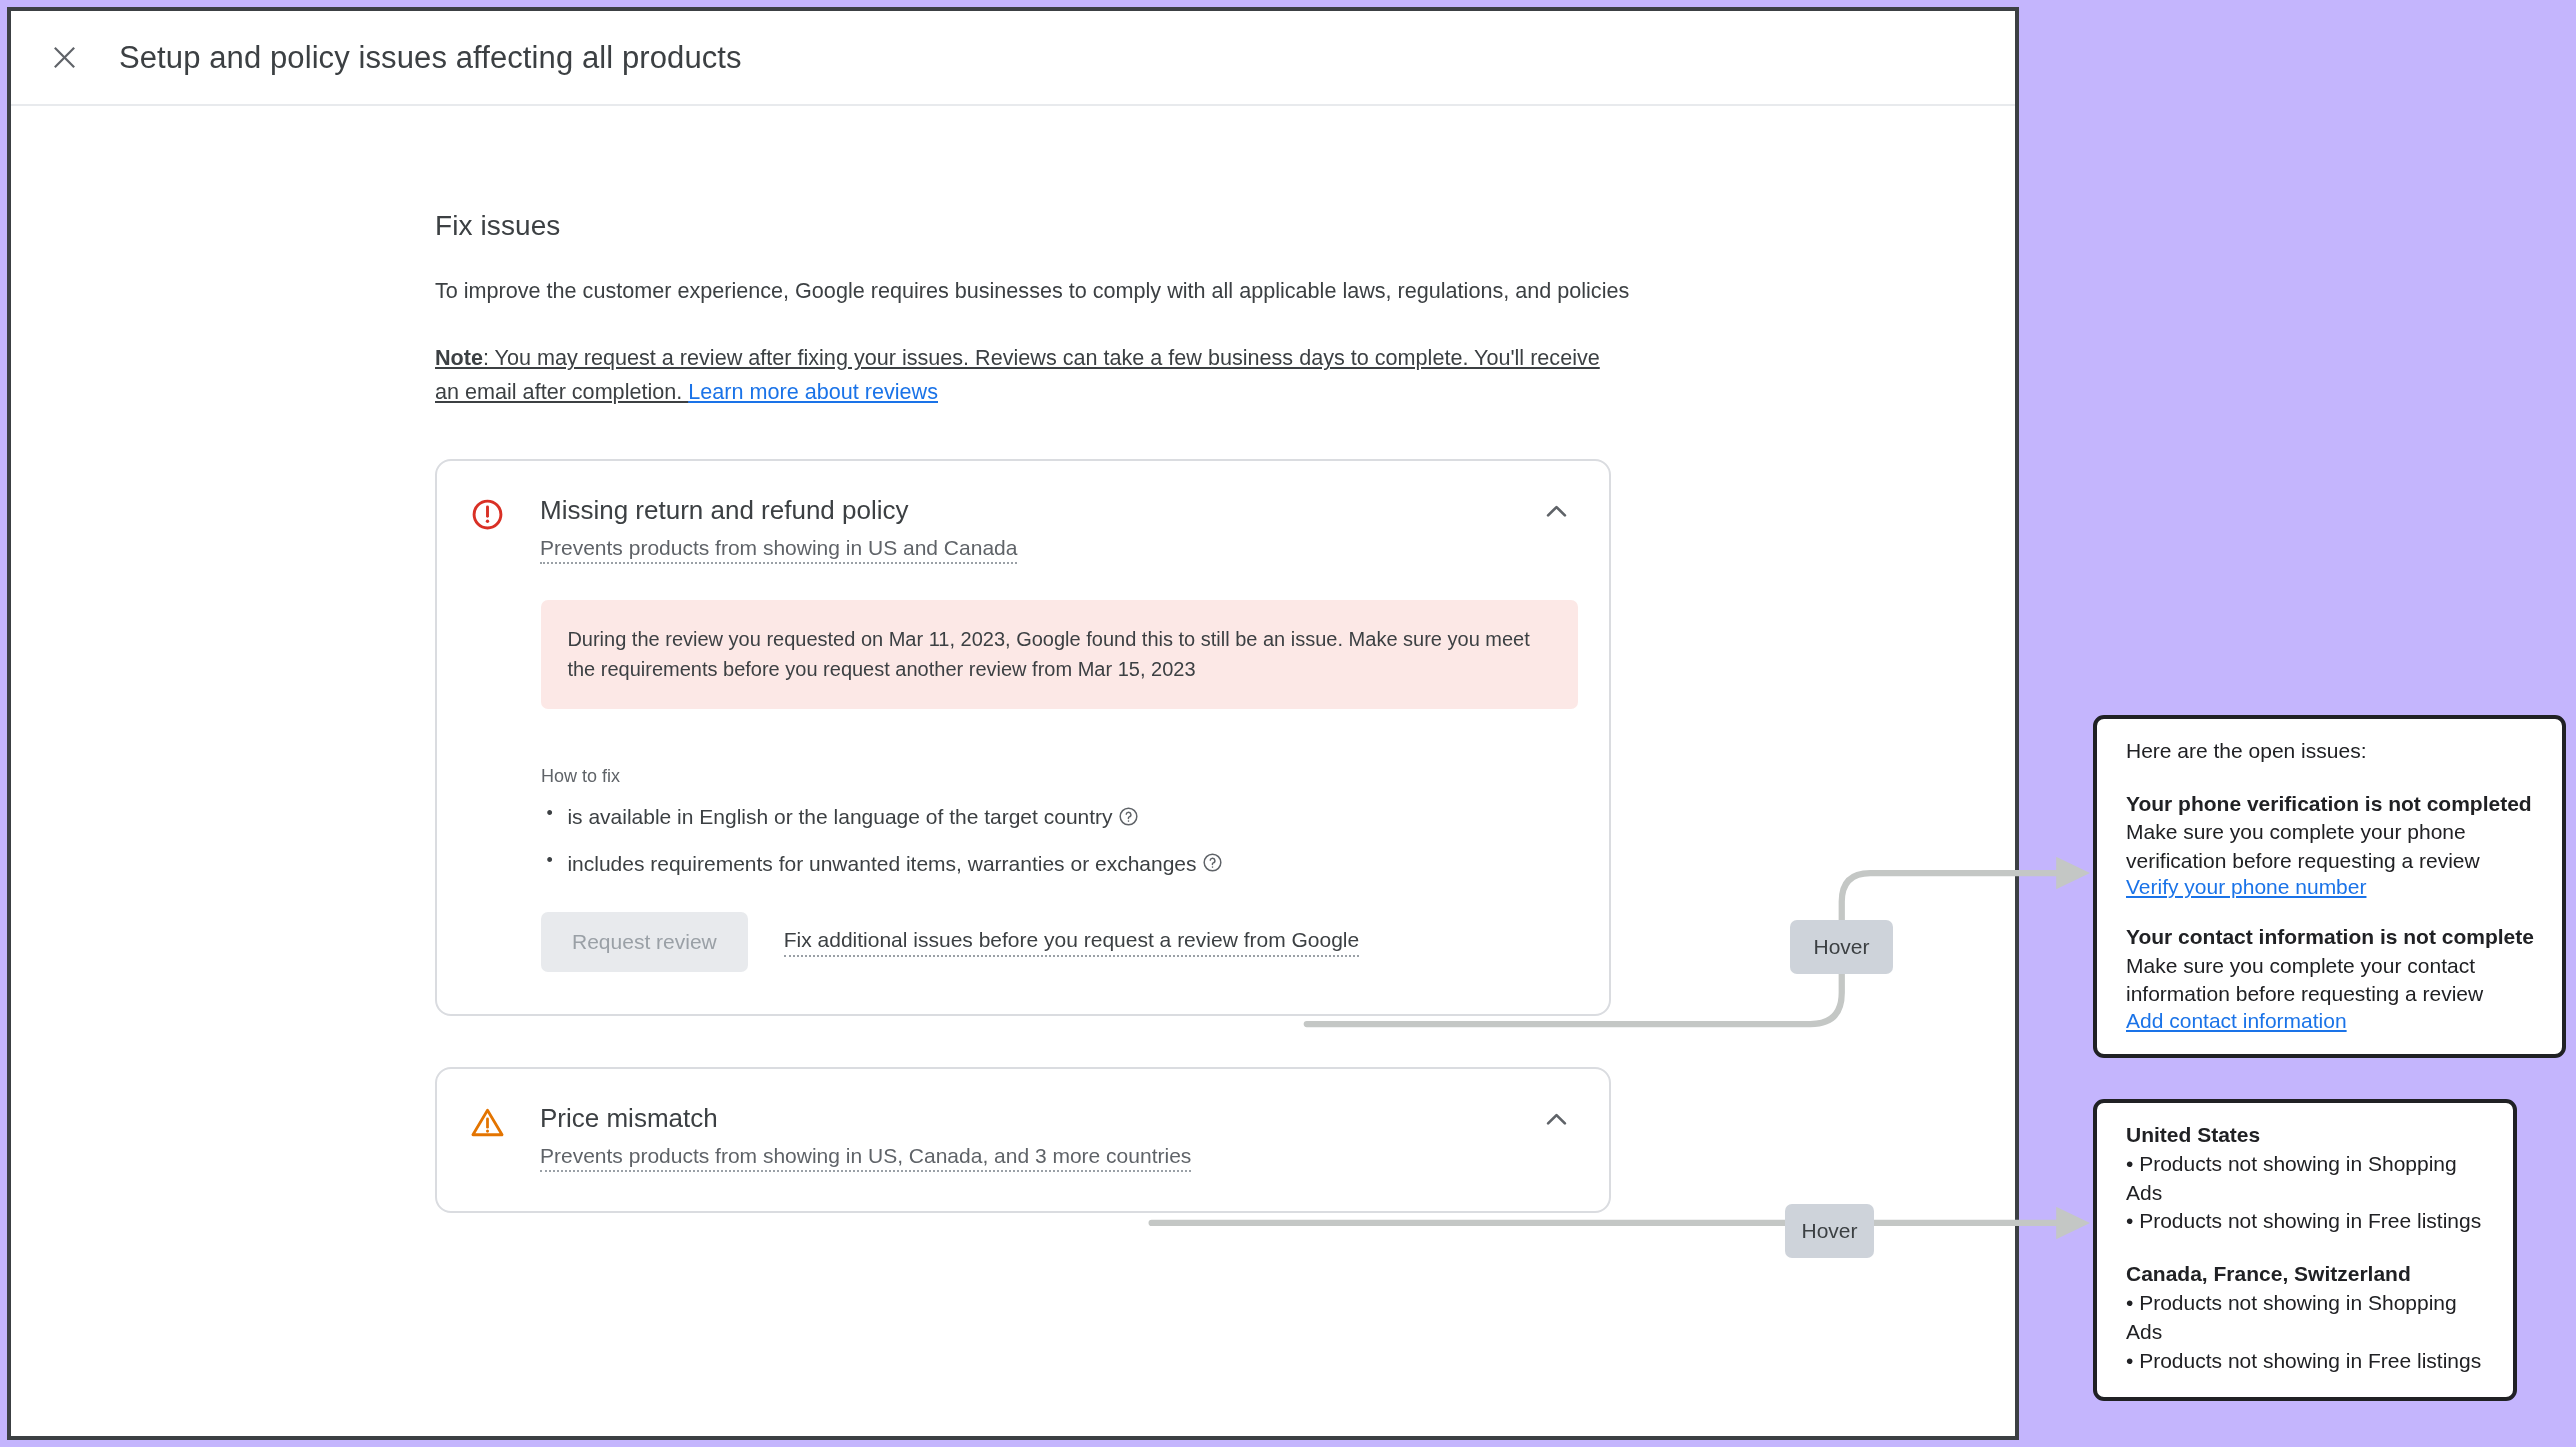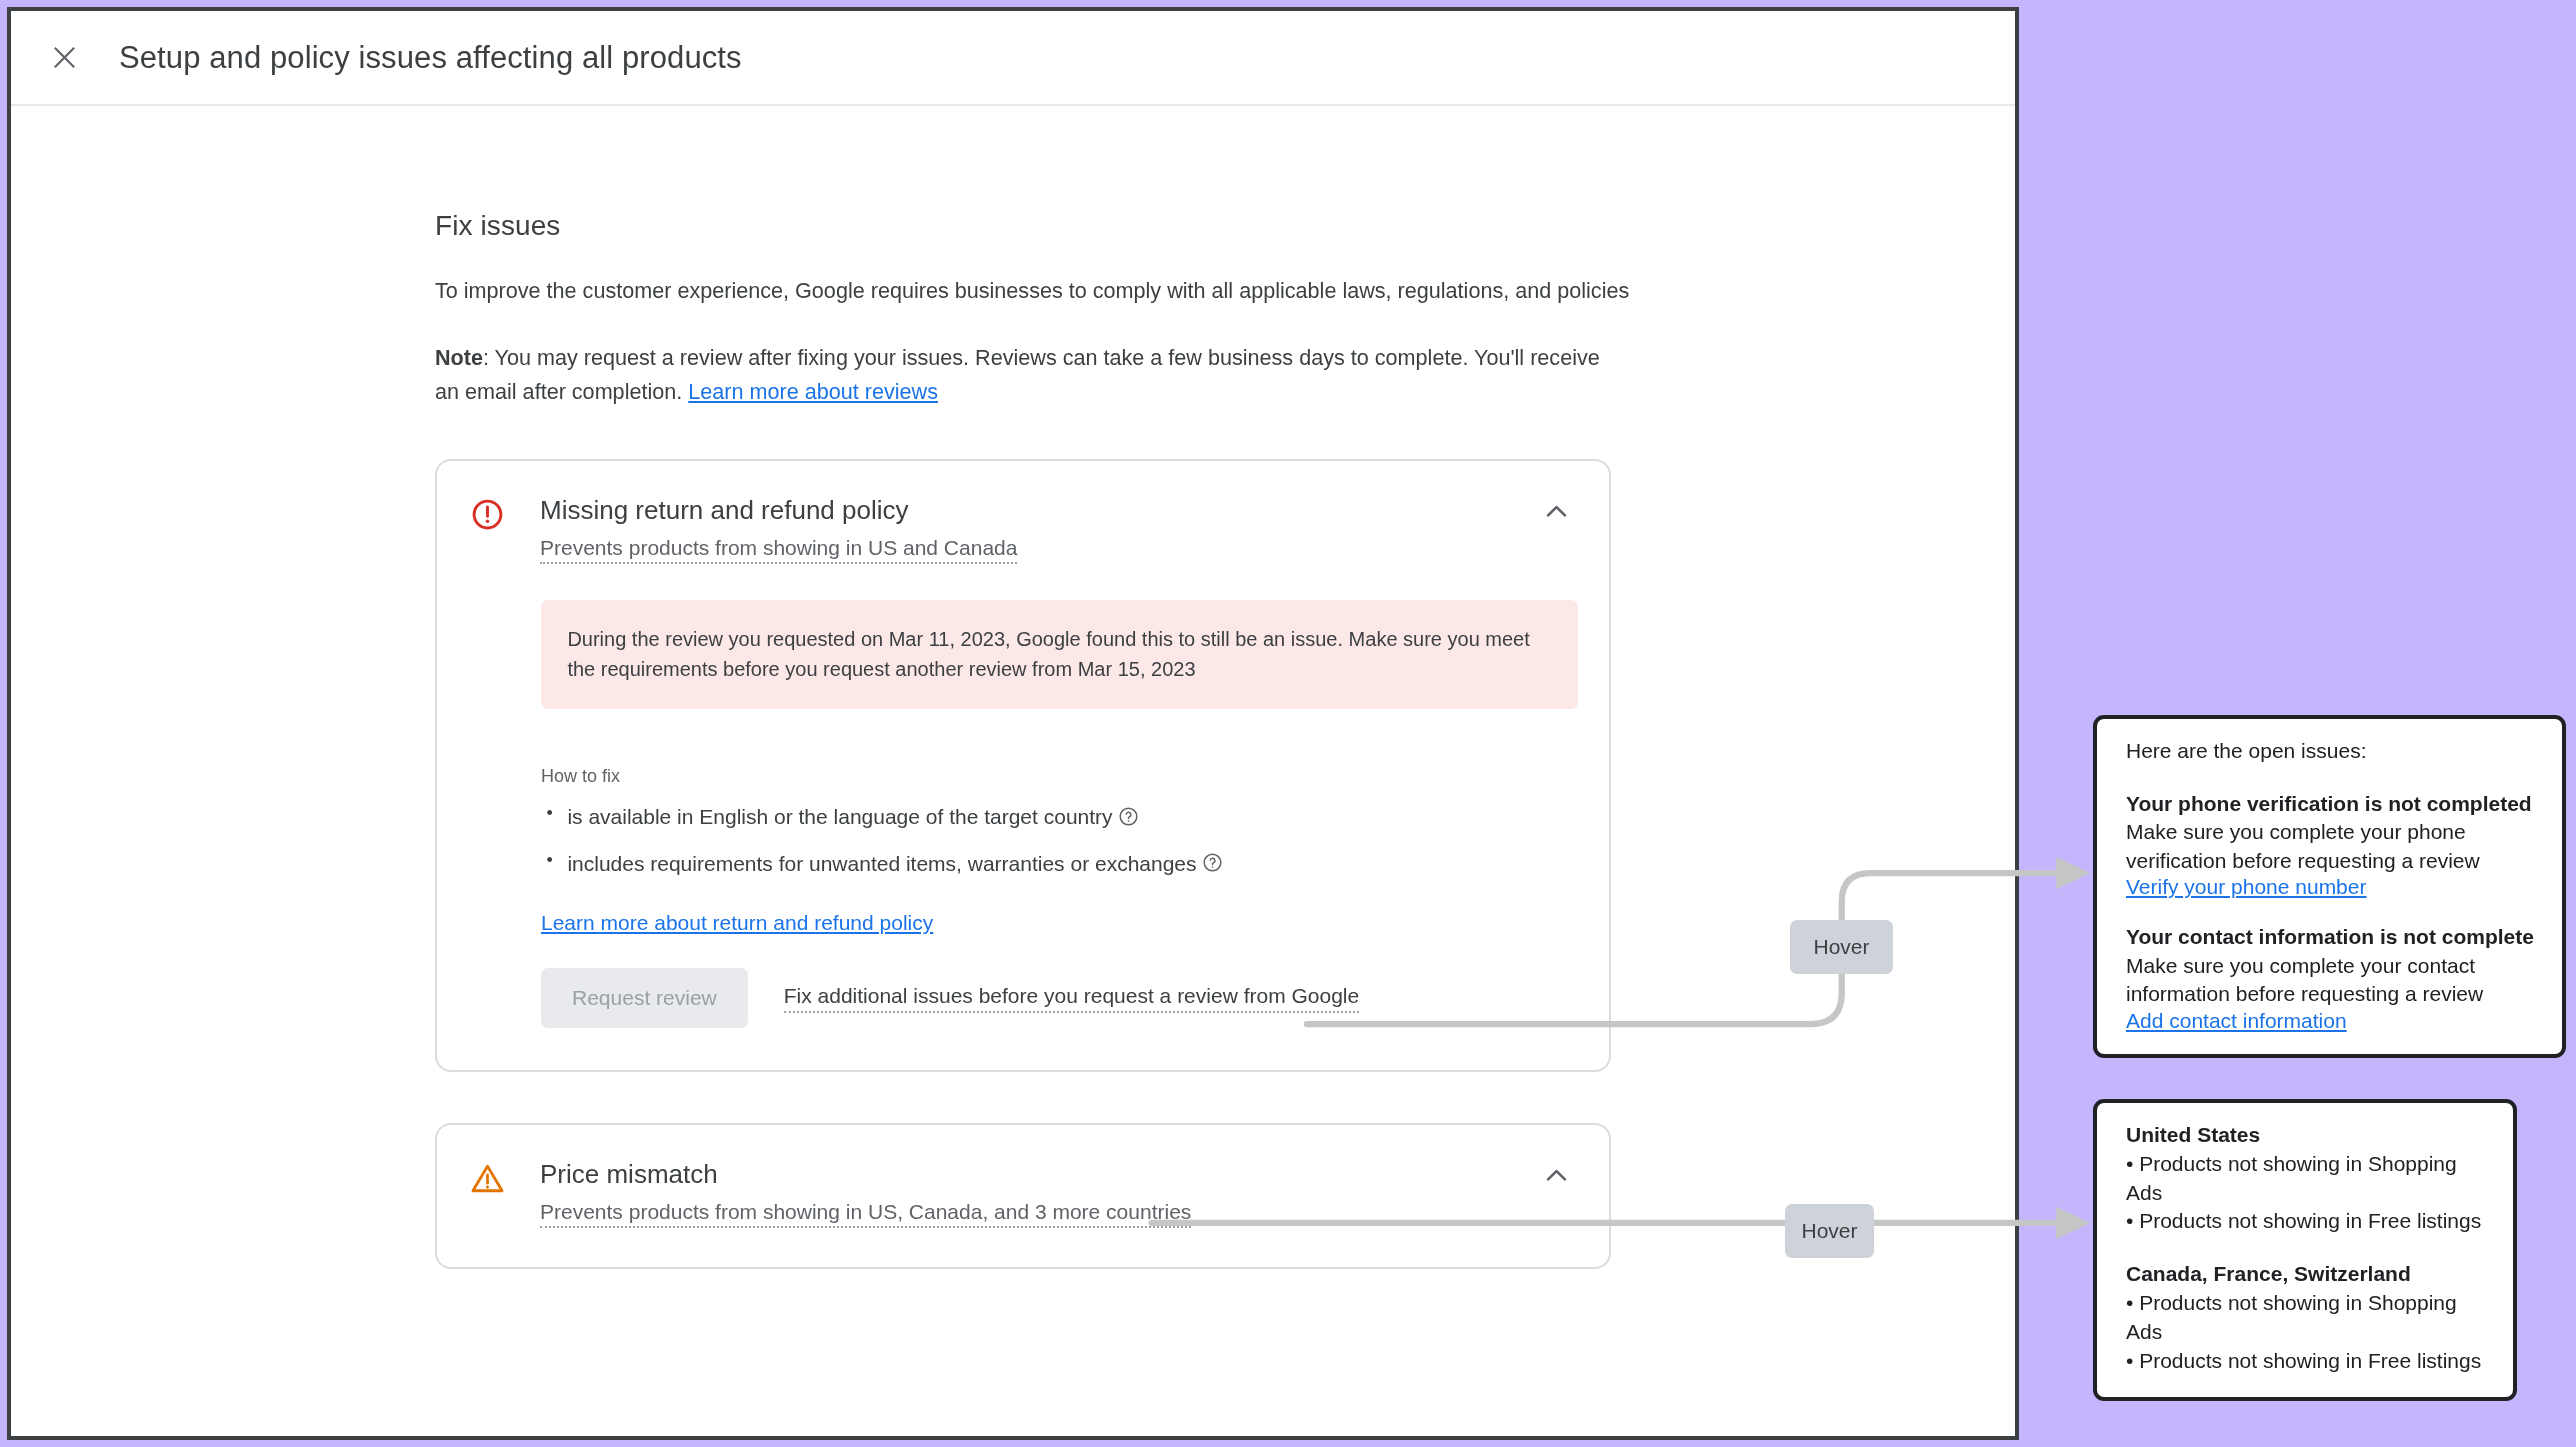--- a/index.html
+++ b/index.html
@@ -51,20 +51,21 @@
     font-size: 28px; color: #3c4043; font-weight: 400; letter-spacing: 0.1px;
   }
   .intro-text {
     margin-top: 33px;
     font-size: 21.6px; color: #3c4043; line-height: 1.45;
   }
   .note-text {
     margin-top: 35px;
     font-size: 21.6px; color: #3c4043; line-height: 1.55;
     max-width: 1176px;
+    text-decoration: underline;
   }
   .note-text b { font-weight: 700; }
   a.link { color: #1a73e8; text-decoration: underline; cursor: pointer; }
 
   
   .issue-card {
     margin-top: 51px;
     width: 1176px;
     border: 2.1px solid #dadce0;
     border-radius: 16px;
@@ -250,23 +251,20 @@
                     <path d="M9.4 9.3a2.7 2.7 0 1 1 3.4 3.1c-.7.3-.9.8-.9 1.5v.4" stroke-linecap="round"></path>
                     <circle cx="12" cy="17.2" r=".95" fill="#5f6368" stroke="none"></circle>
                   </svg></span></li>
             <li><span>includes requirements for unwanted items, warranties or exchanges</span><span class="help-icon"><svg viewBox="0 0 24 24" fill="none" stroke="#5f6368" stroke-width="1.7">
                     <circle cx="12" cy="12" r="9.5"></circle>
                     <path d="M9.4 9.3a2.7 2.7 0 1 1 3.4 3.1c-.7.3-.9.8-.9 1.5v.4" stroke-linecap="round"></path>
                     <circle cx="12" cy="17.2" r=".95" fill="#5f6368" stroke="none"></circle>
                   </svg></span></li>
           </ul>
 
-          <div class="learn-more-row">
-            <a class="link">Learn more about return and refund policy</a>
-          </div>
 
           <div class="action-row">
             <button class="request-review-btn">Request review</button>
             <span class="fix-additional">Fix additional issues before you request a review from Google</span>
           </div>
         </div>
       </div>
 
       <div class="issue-card card-compact">
         <div class="card-head">

